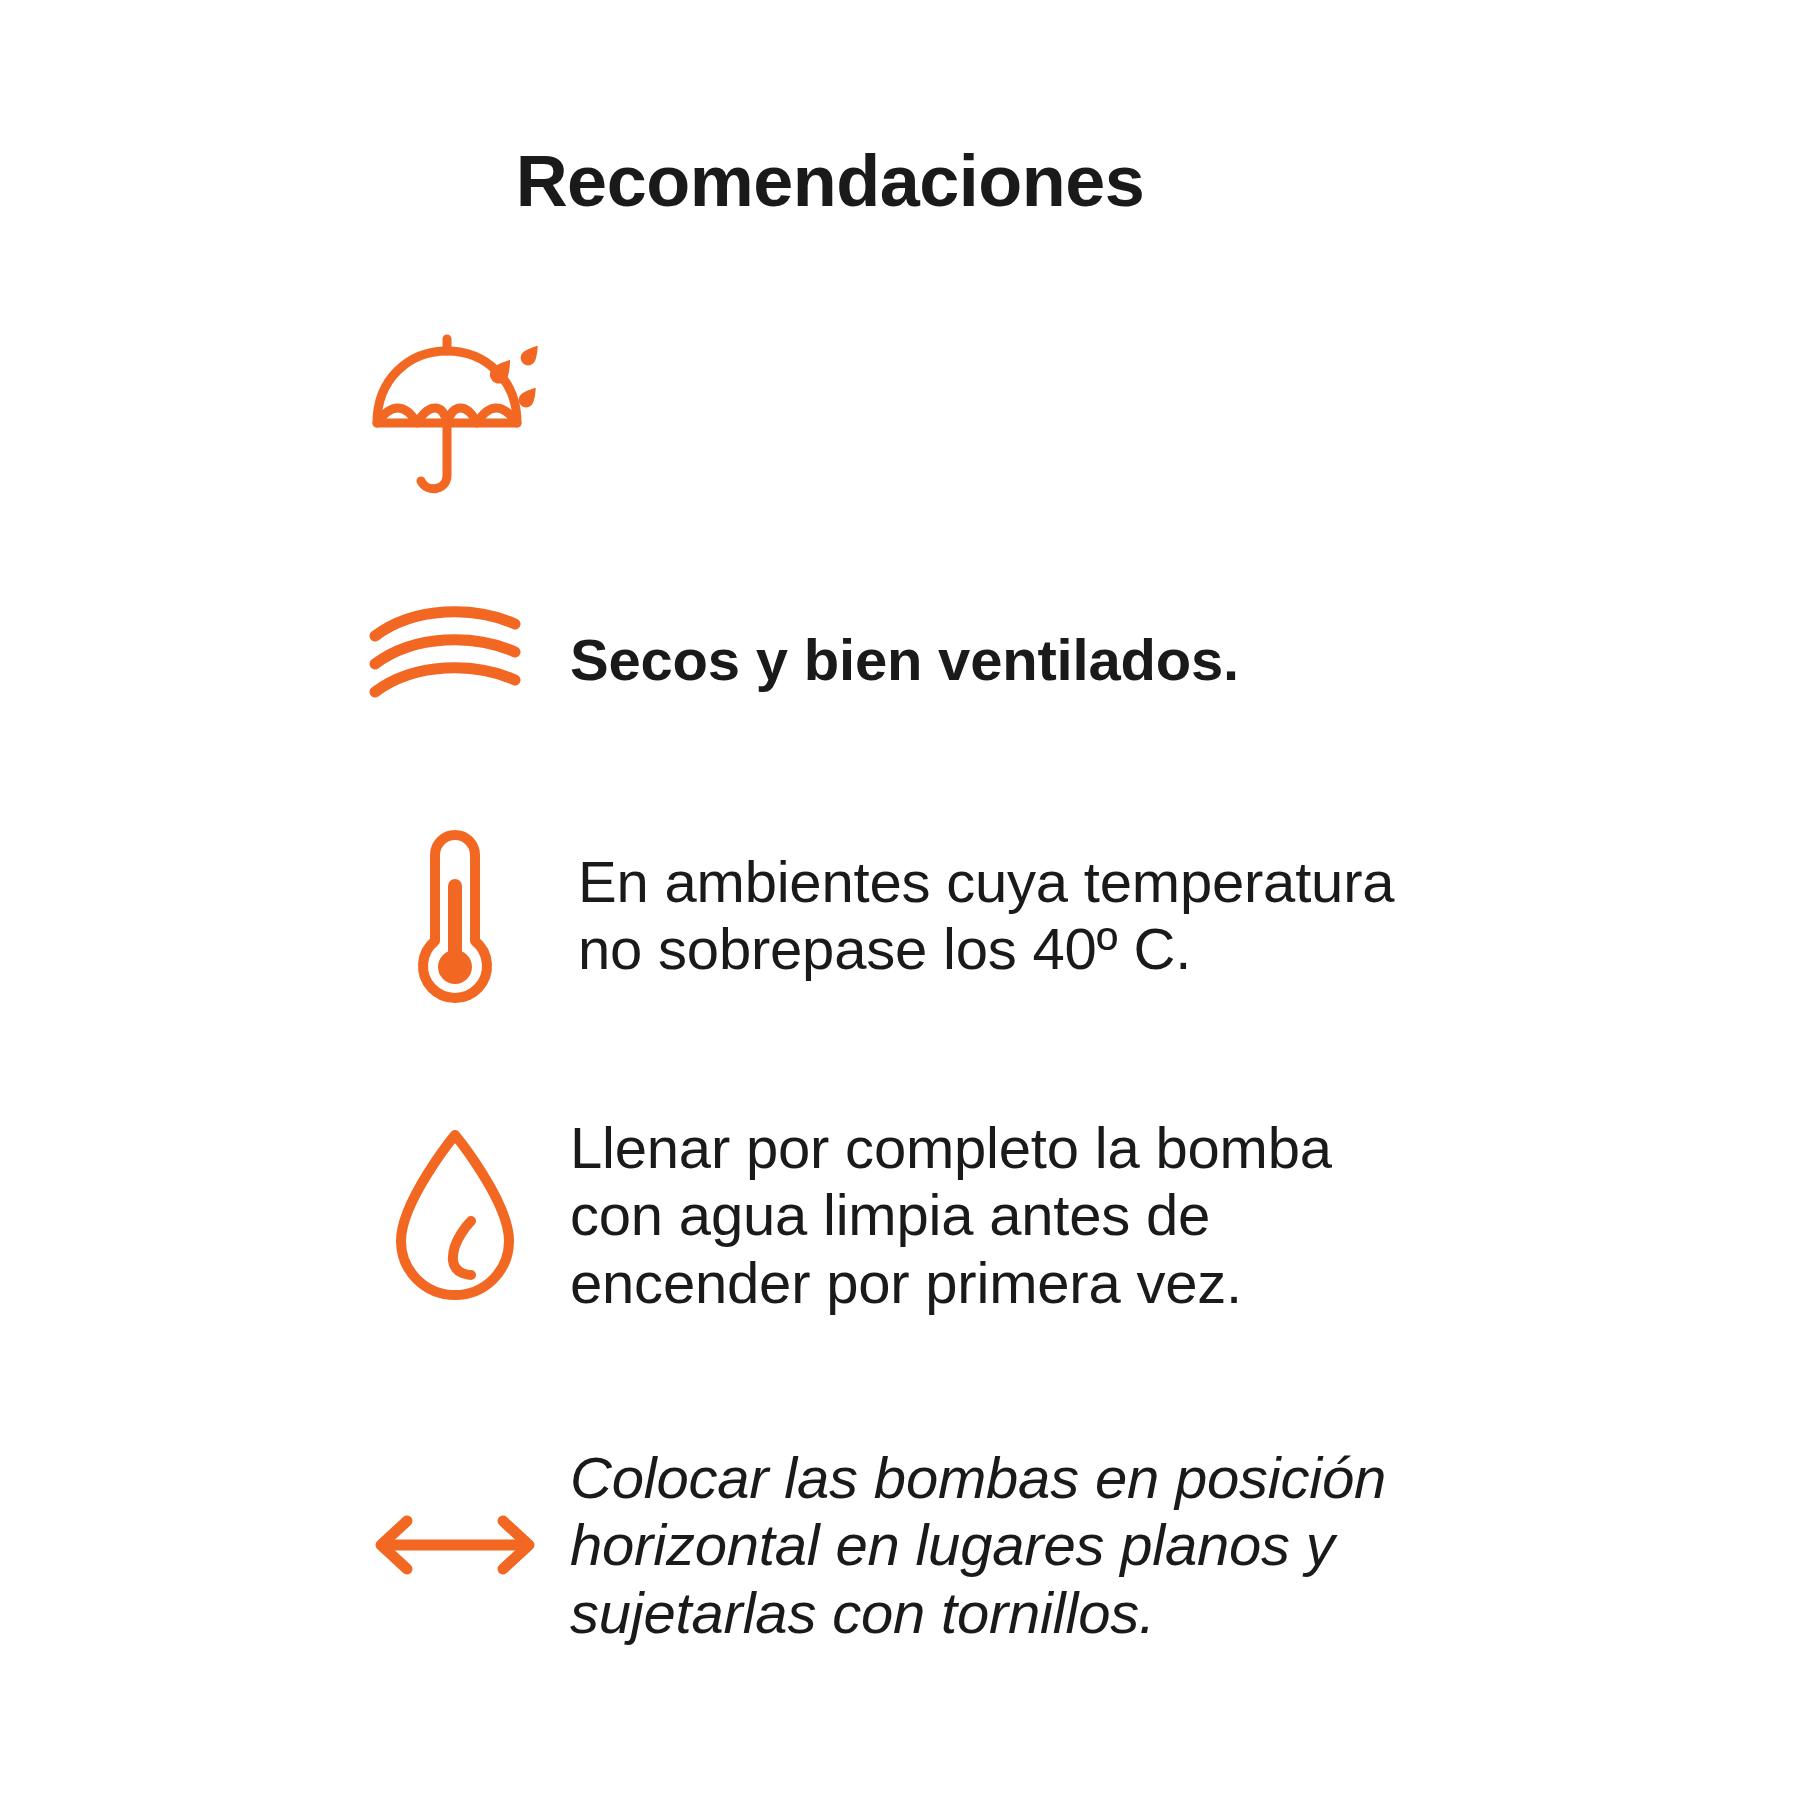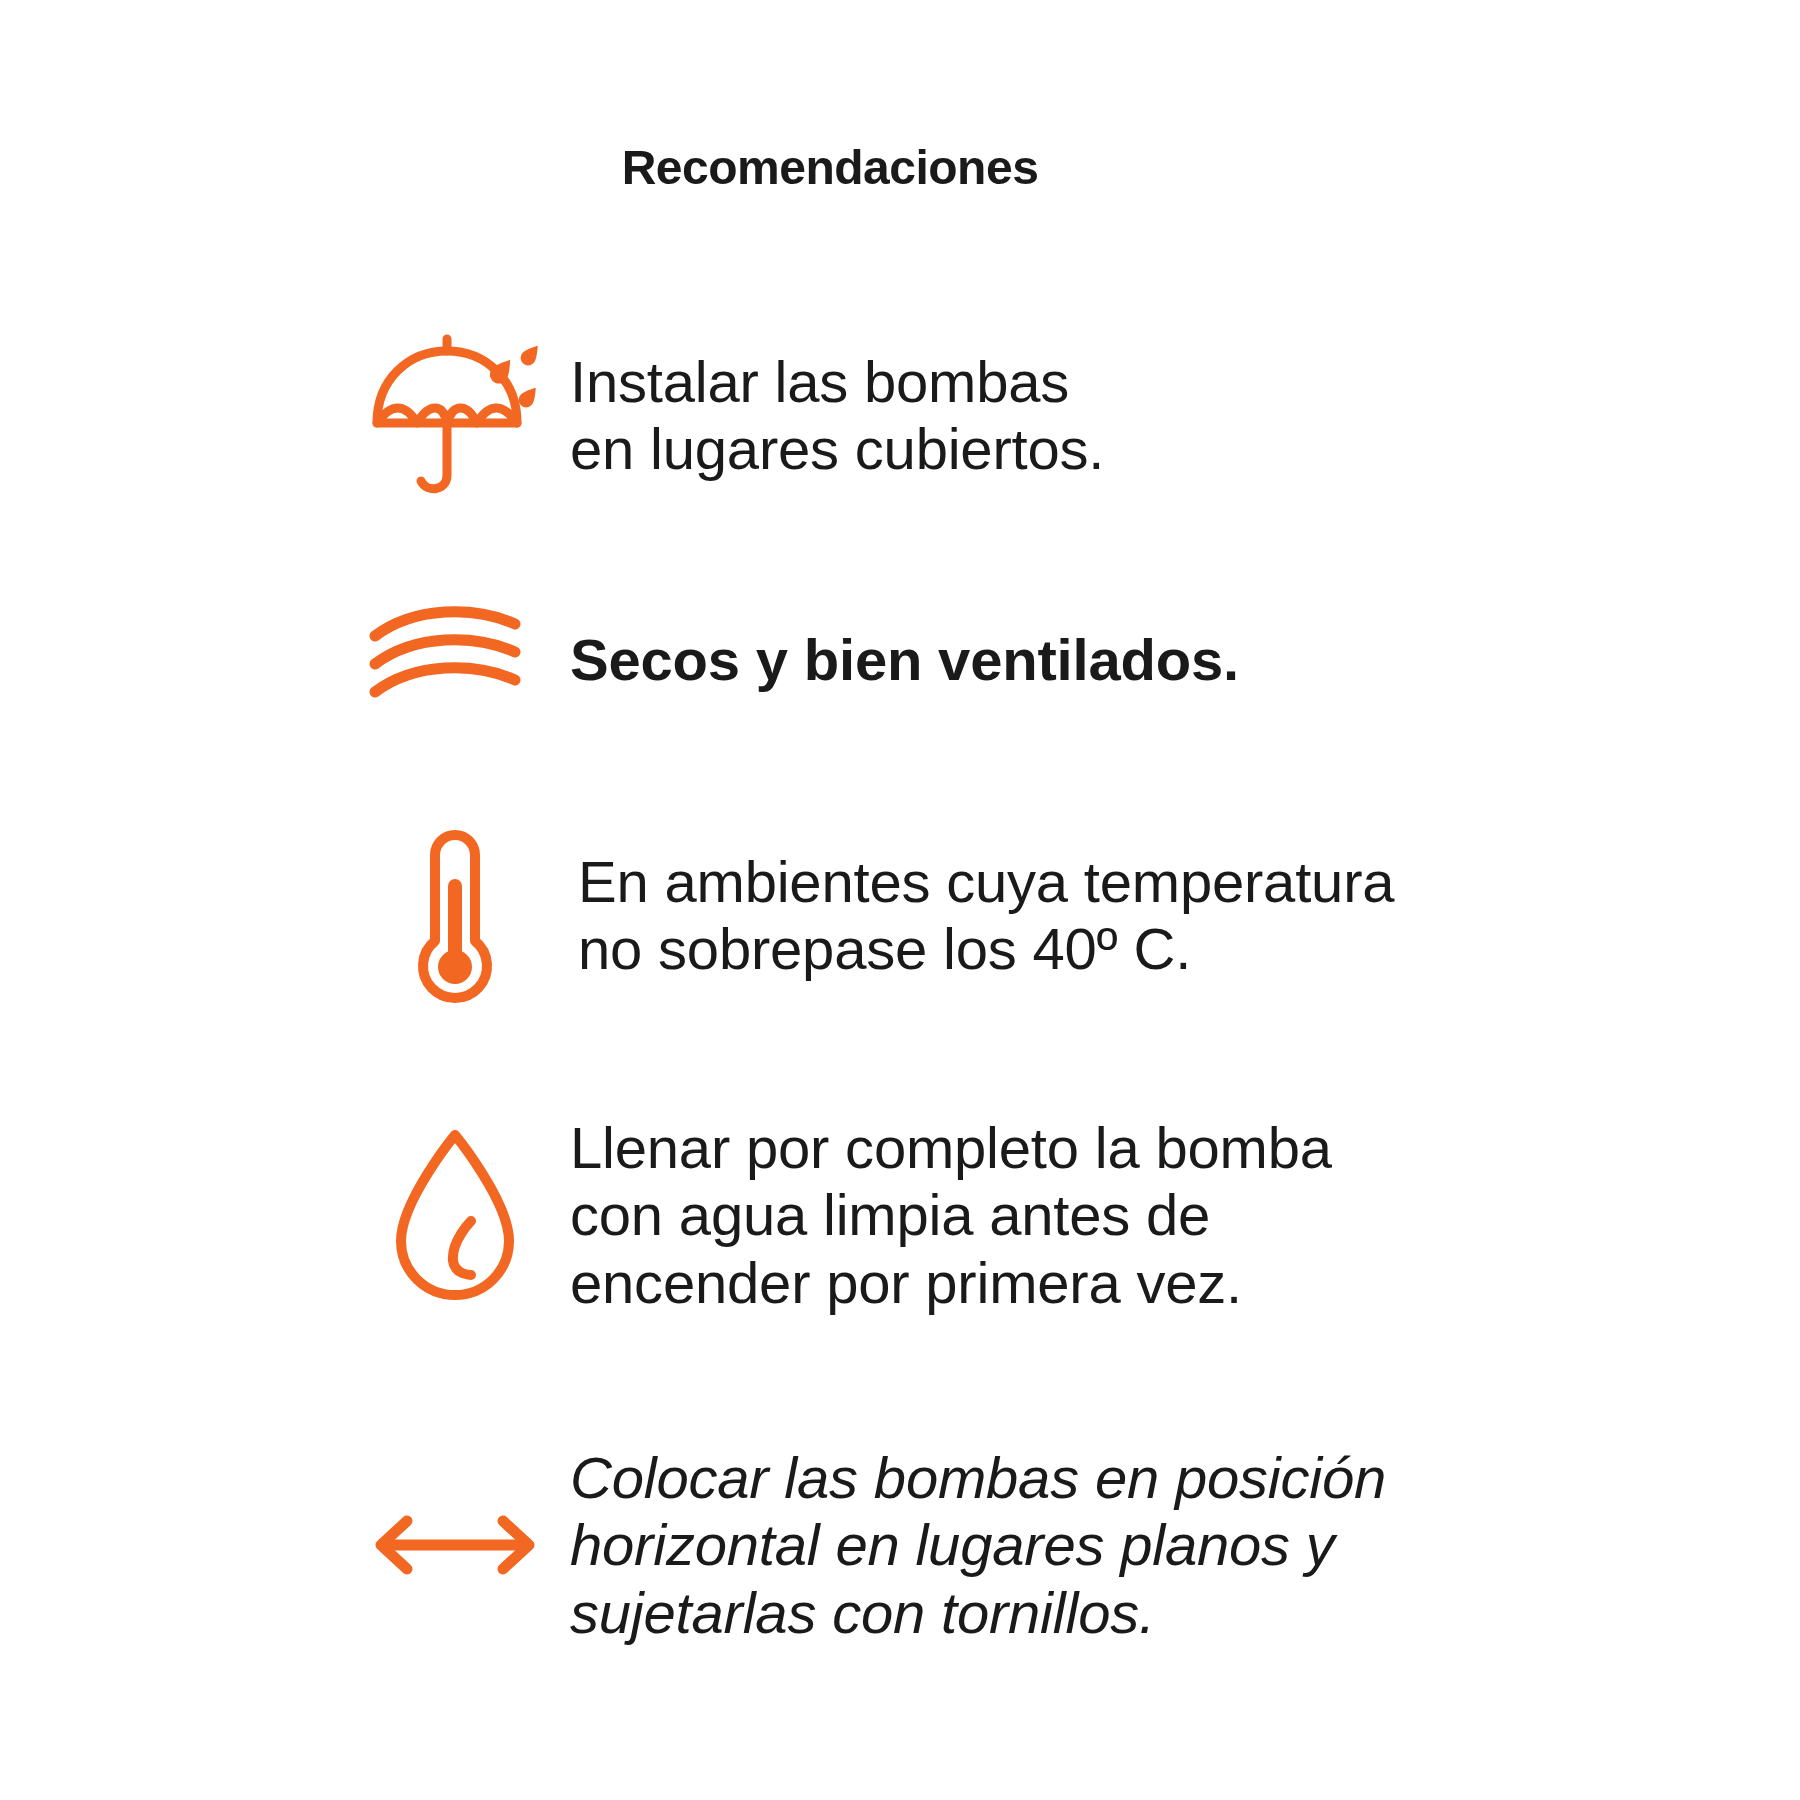--- a/index.html
+++ b/index.html
@@ -22,21 +22,21 @@
     background: #ffffff;
     overflow: hidden;
   }
 
   .title {
     position: absolute;
     top: 140px;
     left: 0;
     width: 1660px;
     text-align: center;
-    font-size: 48px;
+    font-size: 72px;
     font-weight: bold;
     color: #1a1a1a;
     letter-spacing: -0.5px;
   }
 
   .rec-list {
     position: absolute;
     top: 290px;
     left: 340px;
     width: 1200px;
@@ -92,22 +92,20 @@
 
           <path d="M22 108 C22 64 54 36 92 36 C130 36 162 64 162 108 Z" stroke="#F26722" stroke-width="9" fill="none" stroke-linejoin="round"></path>
 
           <path d="M22 108 C36 88 50 88 62 108 C74 88 88 88 92 108 C98 88 112 88 122 108 C134 88 148 88 162 108" stroke="#F26722" stroke-width="9" fill="none" stroke-linejoin="round" stroke-linecap="round"></path>
 
           <path d="M92 108 L92 160 C92 176 72 178 66 166" stroke="#F26722" stroke-width="9" fill="none" stroke-linecap="round"></path>
 
           <path d="M92 36 L92 24" stroke="#F26722" stroke-width="9" stroke-linecap="round"></path>
         </svg>
       </div>
-      <div class="rec-text">Instalar las bombas
-en lugares cubiertos.</div>
     </div>
 
     <div class="rec-row row-2">
       <div class="rec-icon">
         <svg class="icon-svg" width="200" height="140" viewBox="0 0 200 140" fill="none">
           <path d="M20 46 C60 16 120 16 160 34" stroke="#F26722" stroke-width="11" stroke-linecap="round" fill="none"></path>
           <path d="M20 74 C60 44 120 44 160 62" stroke="#F26722" stroke-width="11" stroke-linecap="round" fill="none"></path>
           <path d="M20 102 C60 72 120 72 160 90" stroke="#F26722" stroke-width="11" stroke-linecap="round" fill="none"></path>
         </svg>
       </div>

